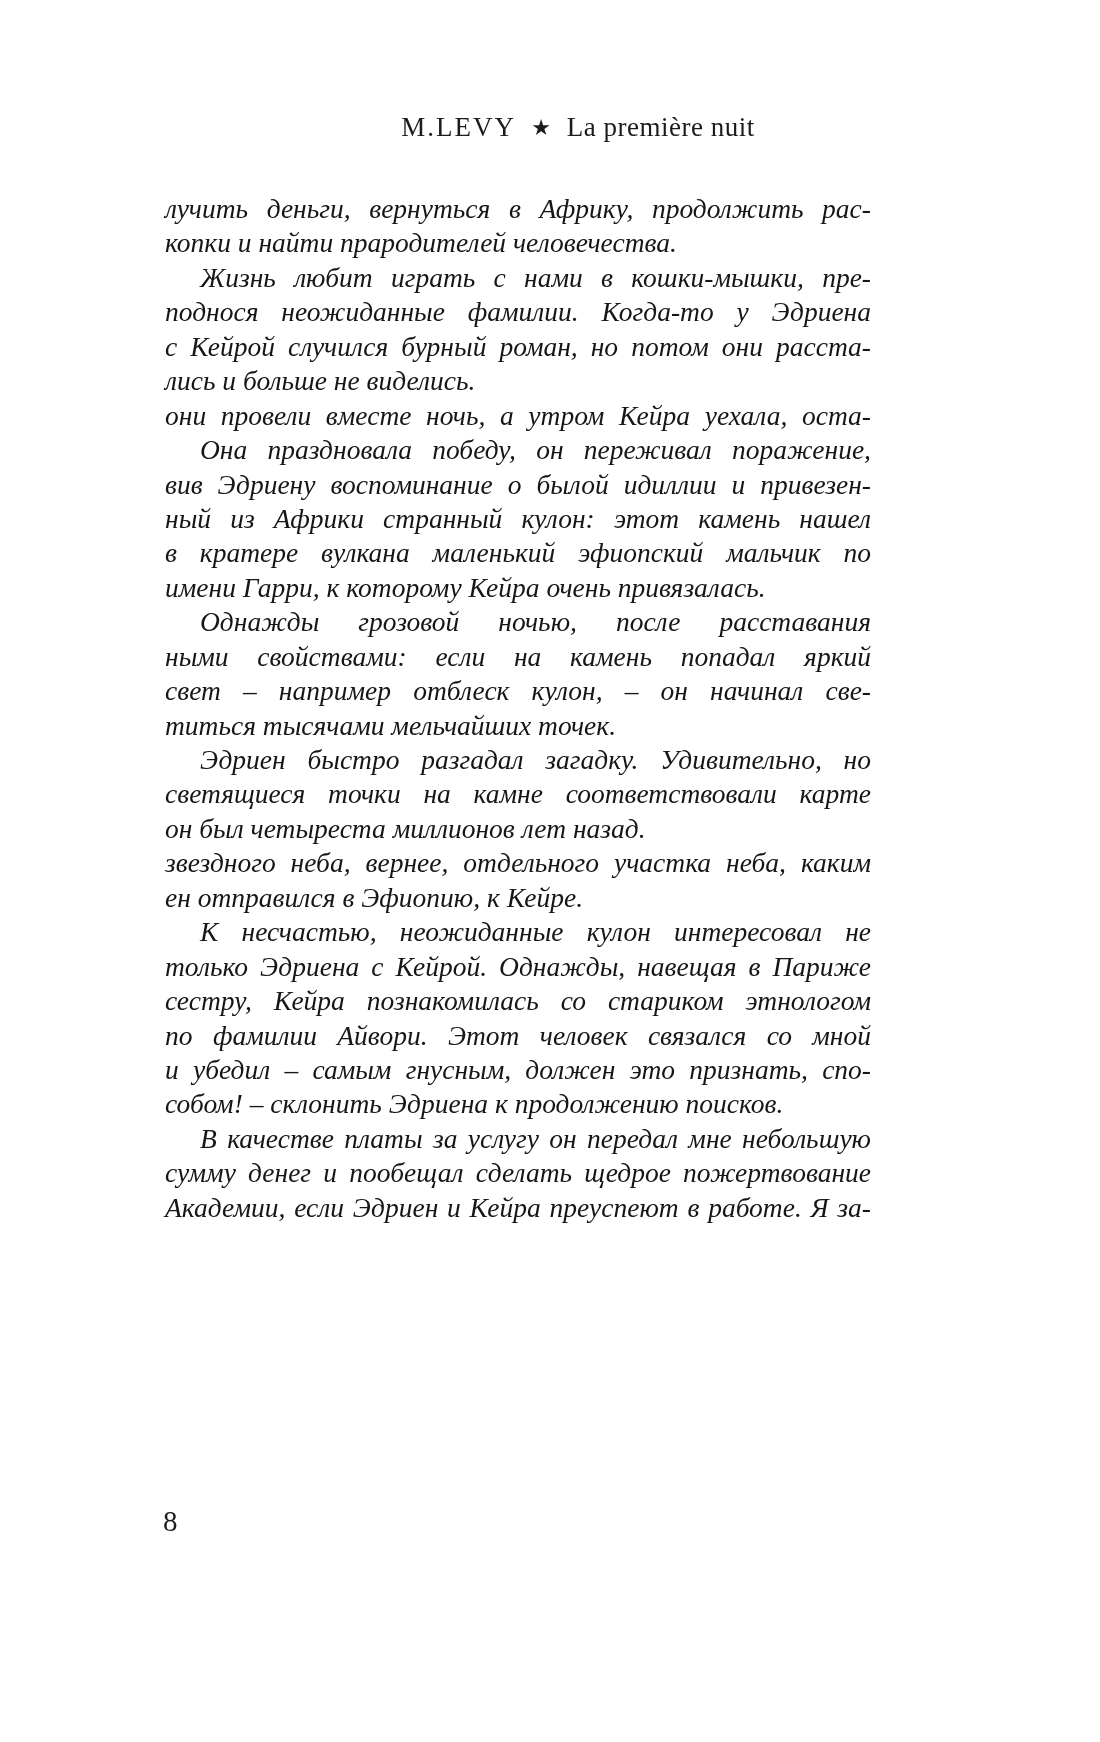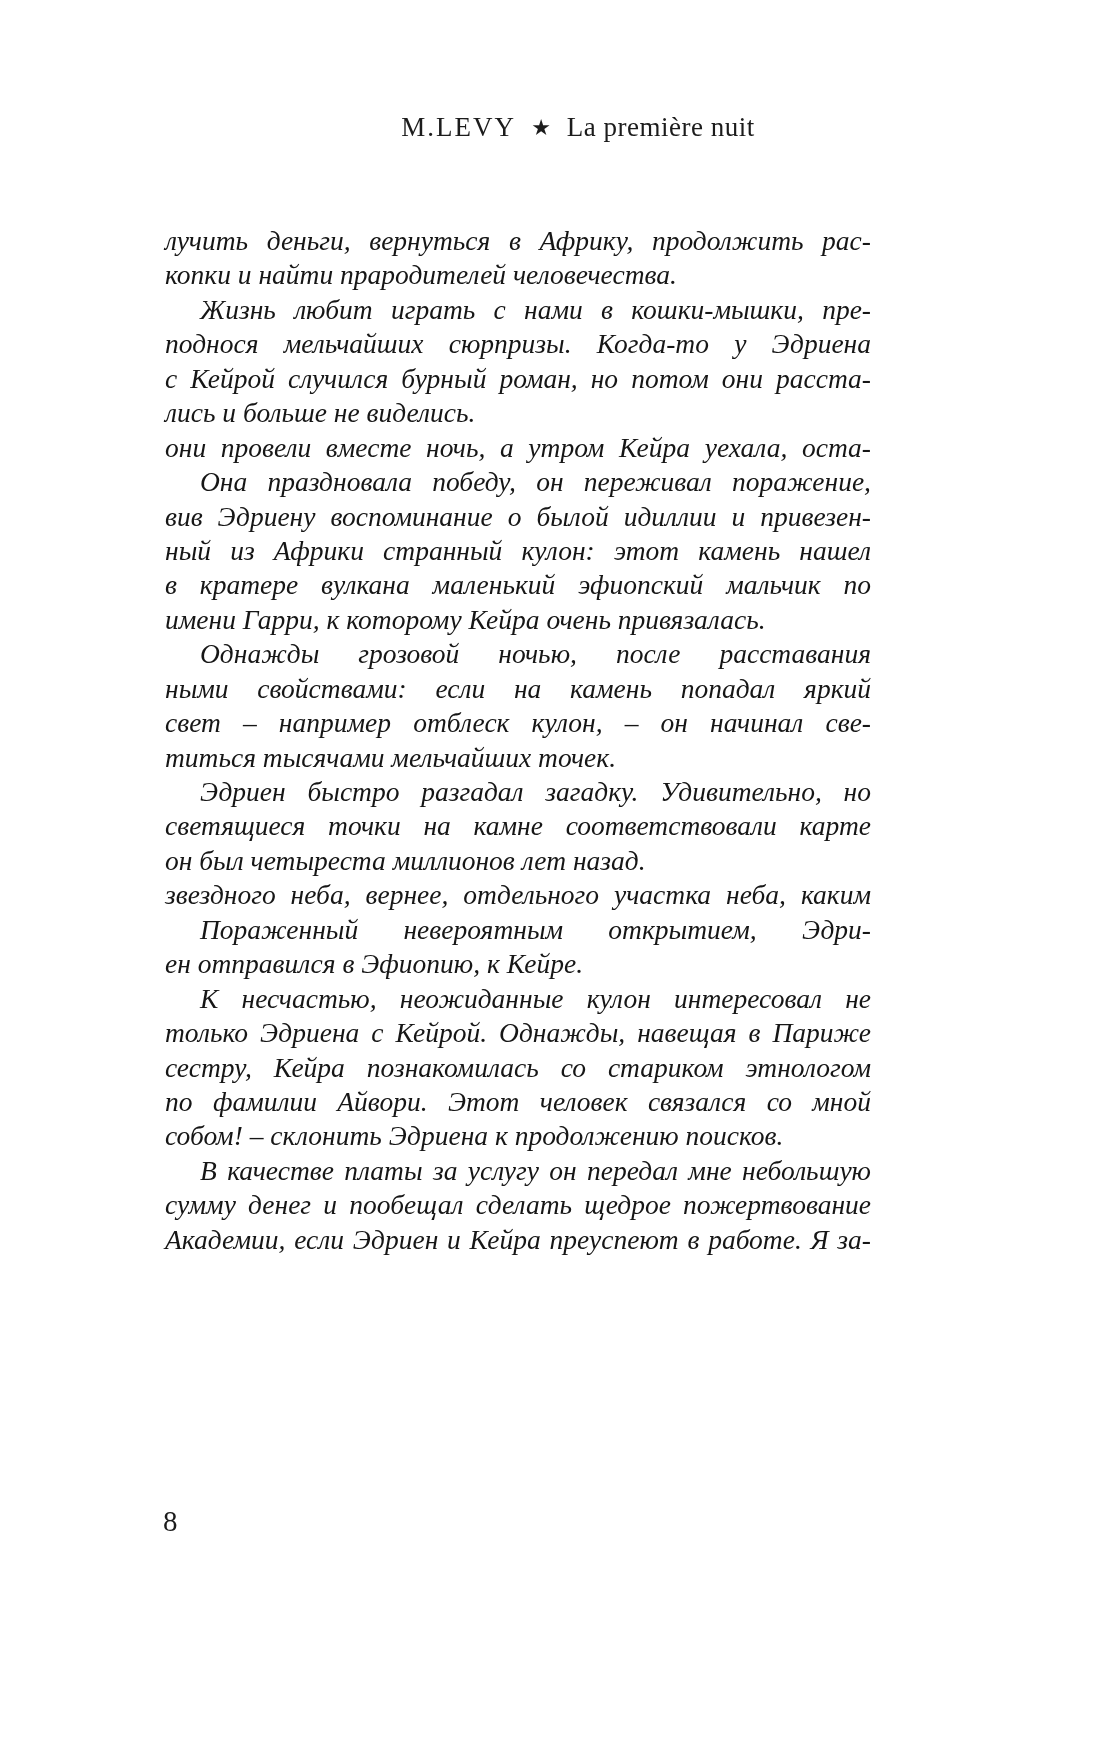--- a/index.html
+++ b/index.html
@@ -38,21 +38,20 @@
     .text-block {
       position: absolute;
       top: 192px;
       left: 165px;
       width: 706px;
       font-family: "Liberation Serif", "DejaVu Serif", serif;
       font-style: italic;
       font-size: 27.5px;
       line-height: 34.45px;
       color: #161616;
-      margin-top: 32px;
     }
     .line {
       display: block;
       white-space: nowrap;
       height: 34.45px;
       text-align: justify;
       text-align-last: justify;
     }
     .line.last {
       text-align-last: left;
@@ -75,42 +74,42 @@
 <div class="running-header">
   <span class="author">M.LEVY</span>
   <span class="star">★</span>
   <span class="title">La première nuit</span>
 </div>
 
 <div class="text-block" id="text-block">
     <span class="line">лучить деньги, вернуться в Африку, продолжить рас-</span>
     <span class="line last">копки и найти прародителей человечества.</span>
     <span class="line indent">Жизнь любит играть с нами в кошки-мышки, пре-</span>
-    <span class="line">поднося мельчайших сюрпризы. Когда-то у Эдриена</span>
+    <span class="line">поднося неожиданные фамилии. Когда-то у Эдриена</span>
     <span class="line">с Кейрой случился бурный роман, но потом они расста-</span>
     <span class="line last">лись и больше не виделись.</span>
     <span class="line">они провели вместе ночь, а утром Кейра уехала, оста-</span>
     <span class="line indent">Она праздновала победу, он переживал поражение,</span>
     <span class="line">вив Эдриену воспоминание о былой идиллии и привезен-</span>
     <span class="line">ный из Африки странный кулон: этот камень нашел</span>
     <span class="line">в кратере вулкана маленький эфиопский мальчик по</span>
     <span class="line last">имени Гарри, к которому Кейра очень привязалась.</span>
     <span class="line indent">Однажды грозовой ночью, после расставания</span>
     <span class="line">ными свойствами: если на камень попадал яркий</span>
     <span class="line">свет – например отблеск кулон, – он начинал све-</span>
     <span class="line last">титься тысячами мельчайших точек.</span>
     <span class="line indent">Эдриен быстро разгадал загадку. Удивительно, но</span>
     <span class="line">светящиеся точки на камне соответствовали карте</span>
     <span class="line last">он был четыреста миллионов лет назад.</span>
     <span class="line">звездного неба, вернее, отдельного участка неба, каким</span>
-    <span class="line indent">Пораженный невероятным открытием, Эдри-</span>
     <span class="line last">ен отправился в Эфиопию, к Кейре.</span>
     <span class="line indent">К несчастью, неожиданные кулон интересовал не</span>
     <span class="line">только Эдриена с Кейрой. Однажды, навещая в Париже</span>
     <span class="line">сестру, Кейра познакомилась со стариком этнологом</span>
     <span class="line">по фамилии Айвори. Этот человек связался со мной</span>
+    <span class="line">и убедил – самым гнусным, должен это признать, спо-</span>
     <span class="line last">собом! – склонить Эдриена к продолжению поисков.</span>
     <span class="line indent">В качестве платы за услугу он передал мне небольшую</span>
     <span class="line">сумму денег и пообещал сделать щедрое пожертвование</span>
     <span class="line">Академии, если Эдриен и Кейра преуспеют в работе. Я за-</span>
   </div>
 
 <div class="page-number">8</div>
 
 </body></html>

